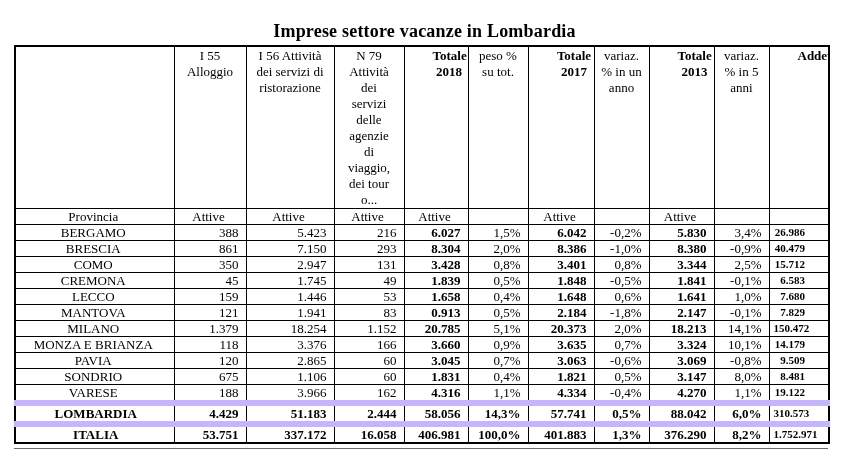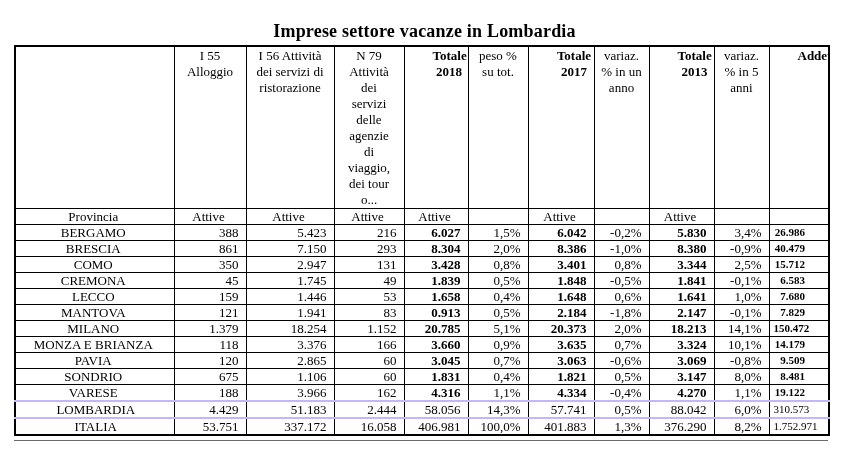--- a/index.html
+++ b/index.html
@@ -24,21 +24,21 @@
   .tbl thead th.b { font-weight:bold;padding-left:28px; }
   .tbl td {
     height:15px; font-size:13px; line-height:15px; padding:0 7px 0 4px;
     white-space:nowrap;
   }
   .tbl td.num { text-align:right; }
   .tbl td.name { text-align:center; }
   .tbl td.ctr { text-align:center; }
   .tbl td.bcol { font-weight:bold; }
   .tbl td.addetti { font-weight:bold; font-size:11px; padding-right:23px; }
-  .tbl tr.totals td { font-weight:normal; border-top:2px solid #c4b5fd; }
+  .tbl tr.totals td { font-weight:bold; border-top:6px solid #c4b5fd; }
   .tbl tr.totals td.name { padding-left:9px; }
   .bottom-rule {
     width:814px; margin:4px 0 0 14px; border-top:1px solid #6b6b6b; height:0;
   }
   
   col.c0{width:159px} col.c1{width:72px} col.c2{width:88px} col.c3{width:70px}
   col.c4{width:64px} col.c5{width:60px} col.c6{width:66px} col.c7{width:55px}
   col.c8{width:65px} col.c9{width:55px} col.c10{width:60px}
 </style>
 </head>

